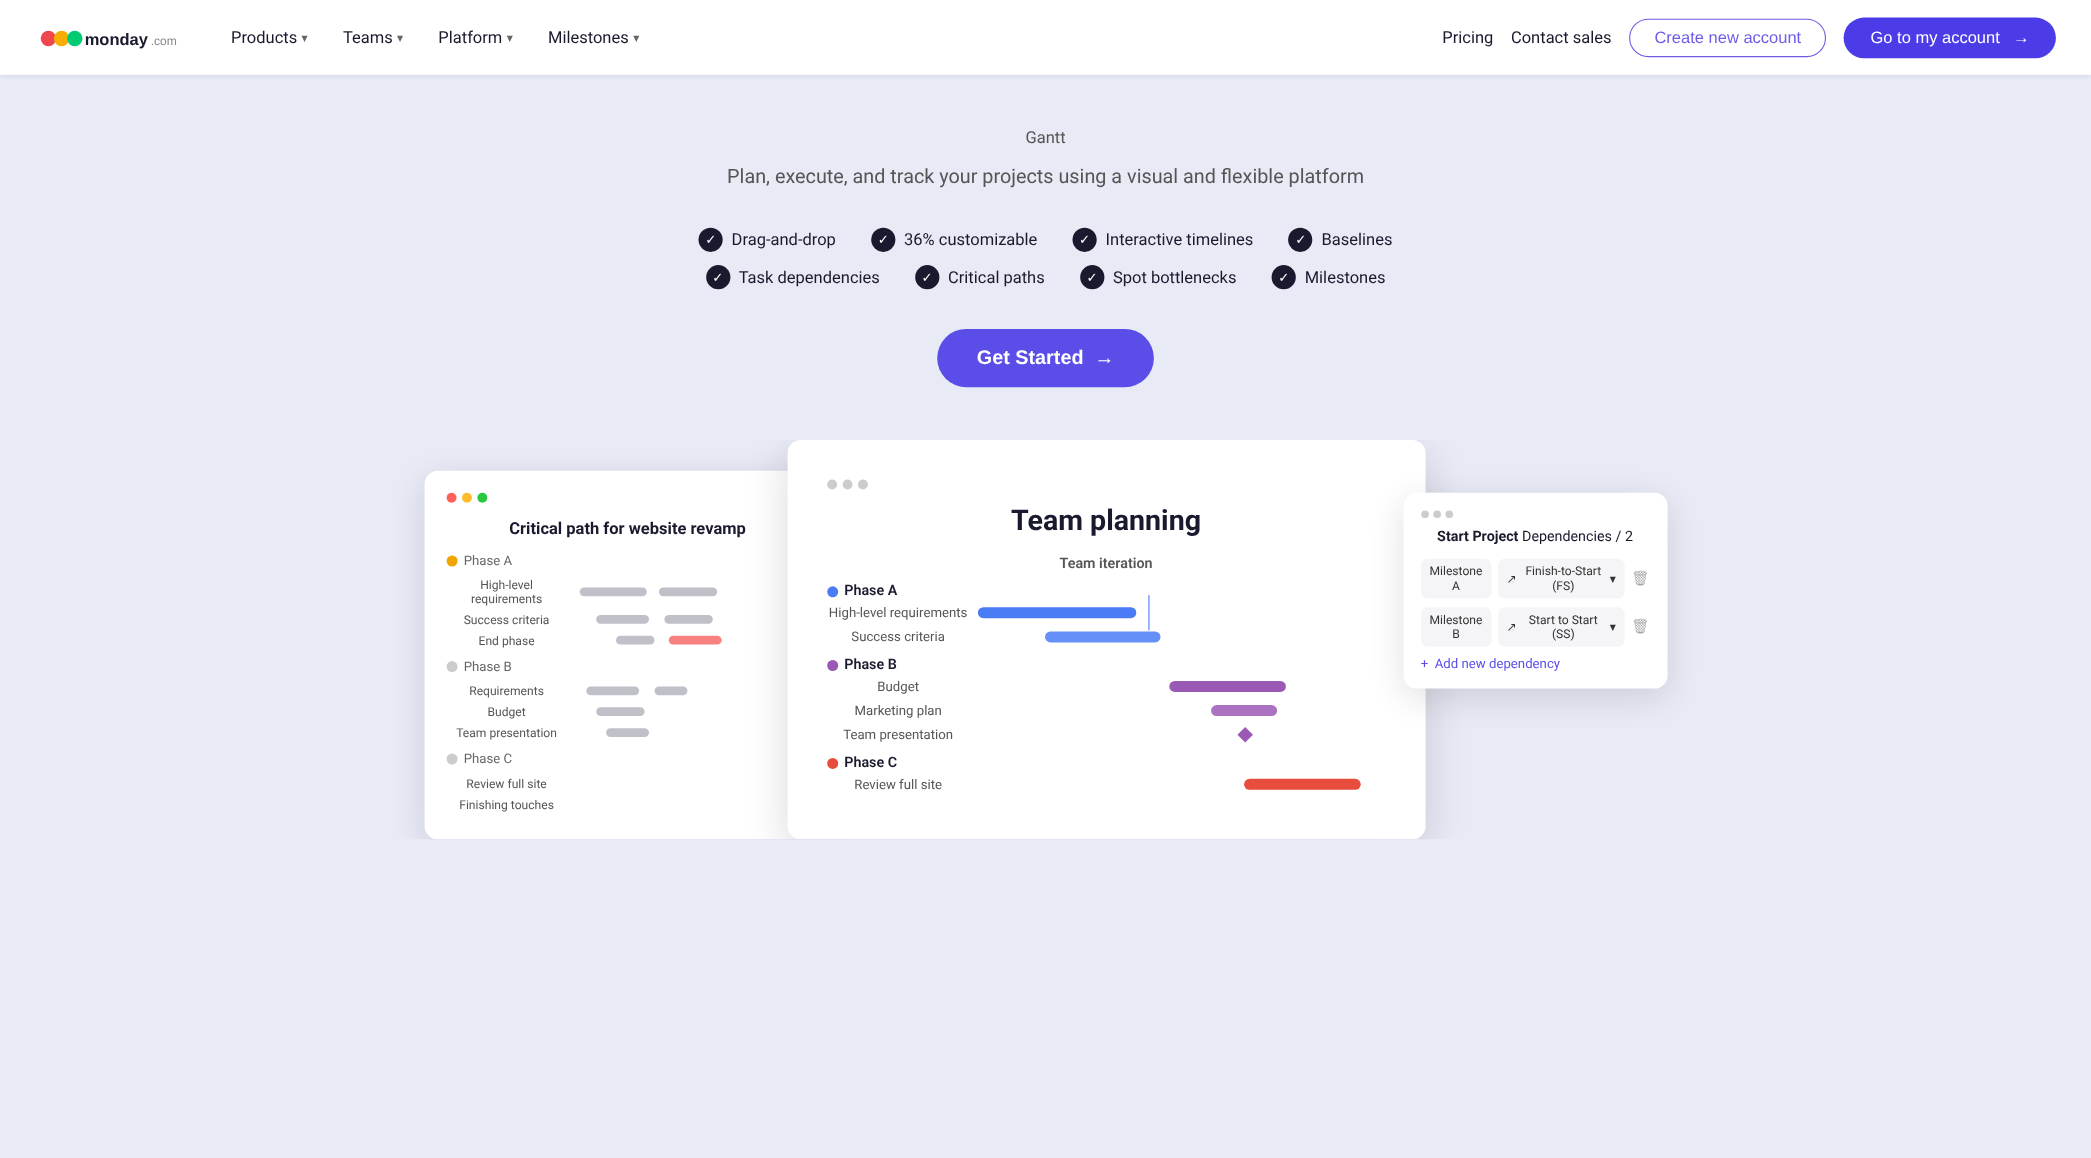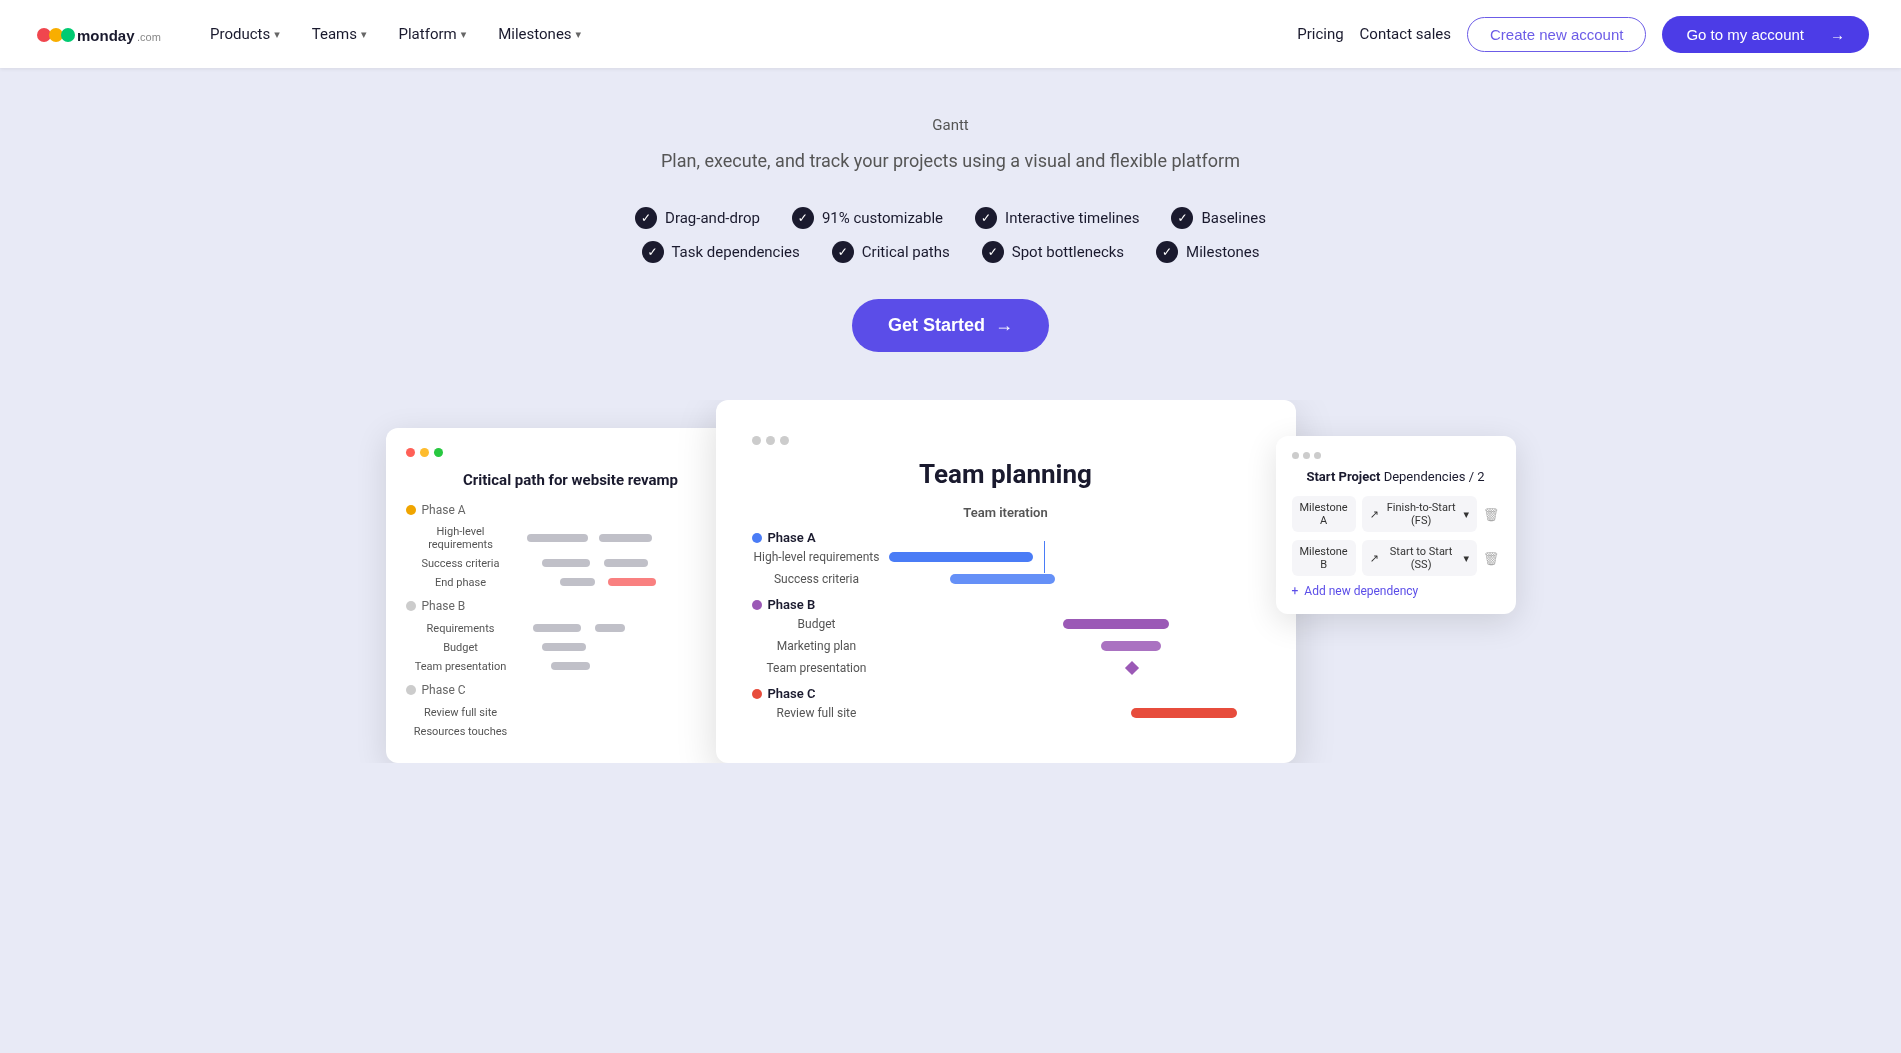--- a/index.html
+++ b/index.html
@@ -69,21 +69,21 @@
       border-radius: 30px;
       padding: 10px 24px;
       font-size: 15px;
       color: #fff;
       background: #4c3ce7;
       cursor: pointer;
       white-space: nowrap;
       font-weight: 500;
       display: flex;
       align-items: center;
-      gap: 26px;
+      gap: 12px;
     }
 
     
     .hero {
       background: #e8eaf6;
       text-align: center;
       padding: 48px 20px 0;
     }
     .hero-label {
       font-size: 15px;
@@ -253,21 +253,21 @@
     .card-deps {
       background: #fff;
       border-radius: 12px;
       box-shadow: 0 8px 32px rgba(0,0,0,0.12);
       width: 240px;
       padding: 16px;
       position: relative;
       z-index: 4;
       margin-left: -20px;
       align-self: flex-start;
-      margin-top: 36px;
+      margin-top: 48px;
     }
     .deps-header { font-size: 13px; margin-bottom: 12px; color: #1a1a2e; }
     .deps-header strong { font-weight: 700; }
     .dep-row { display: flex; align-items: center; gap: 6px; margin-bottom: 8px; }
     .dep-input {
       background: #f5f5f8;
       border-radius: 6px;
       padding: 5px 8px;
       font-size: 11px;
       color: #333;
@@ -344,21 +344,21 @@
   <div class="hero-label">Gantt</div>
   <p class="hero-subtitle">Plan, execute, and track your projects using a visual and flexible platform</p>
 
   <div class="features-grid">
     <div class="feature-item">
       <div class="check-circle">✓</div>
       <span>Drag-and-drop</span>
     </div>
     <div class="feature-item">
       <div class="check-circle">✓</div>
-      <span>91% customizable</span>
+      <span>36% customizable</span>
     </div>
     <div class="feature-item">
       <div class="check-circle">✓</div>
       <span>Interactive timelines</span>
     </div>
     <div class="feature-item">
       <div class="check-circle">✓</div>
       <span>Baselines</span>
     </div>
     <div class="feature-item">
@@ -447,21 +447,21 @@
 
       <div class="phase-label">
         <div class="phase-dot"></div>
         <span>Phase C</span>
       </div>
       <div class="gantt-row">
         <div class="gantt-row-label">Review full site</div>
         <div class="gantt-bars"></div>
       </div>
       <div class="gantt-row">
-        <div class="gantt-row-label">Resources touches</div>
+        <div class="gantt-row-label">Finishing touches</div>
         <div class="gantt-bars"></div>
       </div>
     </div>
 
     <div class="card-team">
       <div class="card-dots">
         <div class="dot" style="background:#ccc;"></div>
         <div class="dot" style="background:#ccc;"></div>
         <div class="dot" style="background:#ccc;"></div>
       </div>

